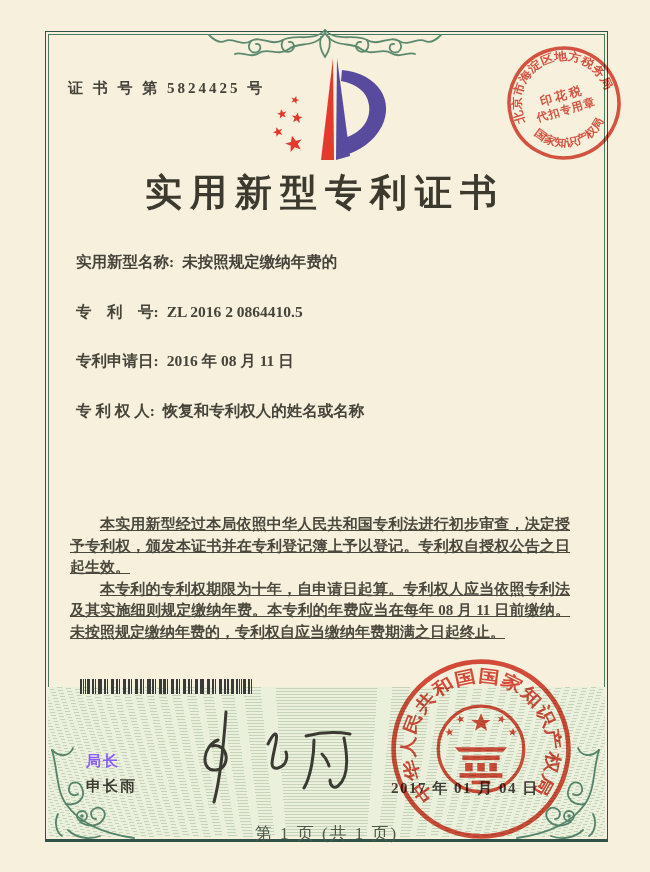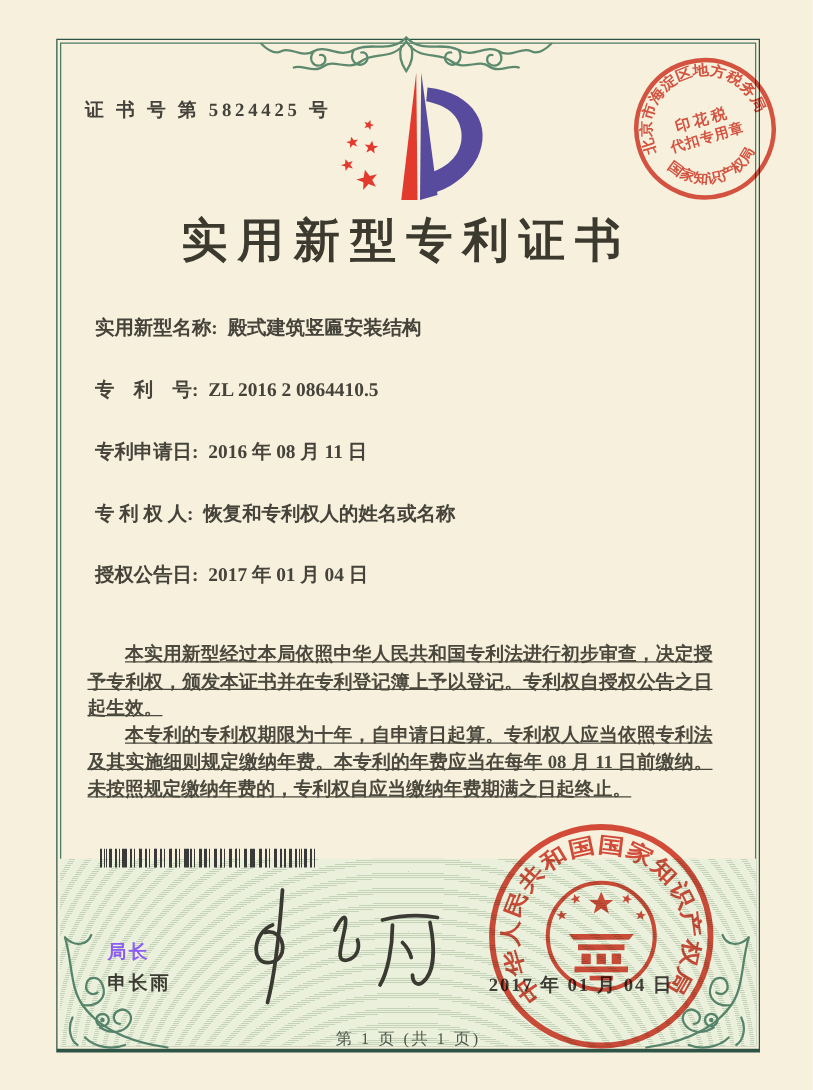--- a/index.html
+++ b/index.html
@@ -37,21 +37,21 @@
   .sig-name  { position:absolute; left:86px; top:777px; font-size:15px; color:#3d3c33;
                font-weight:bold; letter-spacing:2px; z-index:4;
                font-family:"Liberation Sans","DejaVu Sans",sans-serif; }
   .signature-svg { position:absolute; left:188px; top:706px; z-index:4; }
   .seal-date { position:absolute; left:391px; top:779px; font-size:15px; font-weight:bold;
                color:#3f3e36; letter-spacing:1.5px; z-index:3; }
   .seal-svg { position:absolute; left:388px; top:656px; z-index:5; mix-blend-mode:multiply; opacity:.92; }
   .tax-stamp-svg { position:absolute; left:501px; top:40px; transform:rotate(-16deg);
                    z-index:5; mix-blend-mode:multiply; opacity:.88; }
   .footer { position:absolute; left:45px; top:822px; width:563px; text-align:center;
-            font-size:13px; letter-spacing:2px; color:#4e584a; z-index:3; }
+            font-size:17px; letter-spacing:2px; color:#4e584a; z-index:3; }
   .ornament-top { position:absolute; left:175px; top:27px; z-index:2; }
   .corner-bl { position:absolute; left:46px; top:744px; z-index:2; }
   .corner-br { position:absolute; left:513px; top:744px; z-index:2; transform:scaleX(-1); }
   svg text { font-family:"Liberation Serif","DejaVu Serif",serif; }
 </style>
 </head>
 <body>
 
 <div class="page">
 
@@ -114,33 +114,30 @@
       <use href="#star" transform="translate(27,68) scale(0.55) rotate(8)"></use>
       <use href="#star" transform="translate(8,82) scale(0.5) rotate(-20)"></use>
       <use href="#star" transform="translate(24,94) scale(0.85) rotate(-14)"></use>
     </g>
   </svg>
 
   <div class="title">实用新型专利证书</div>
 
   <div class="fields">
     <div class="field-row">
-      <span>实用新型名称:</span><span class="val">殿式建筑竖匾安装结构</span>
+      <span>实用新型名称:</span><span class="val">未按照规定缴纳年费的</span>
     </div>
     <div class="field-row">
       <span>专　利　号:</span><span class="val">ZL 2016 2 0864410.5</span>
     </div>
     <div class="field-row">
       <span>专利申请日:</span><span class="val">2016 年 08 月 11 日</span>
     </div>
     <div class="field-row">
       <span>专 利 权 人:</span><span class="val">恢复和专利权人的姓名或名称</span>
-    </div>
-    <div class="field-row">
-      <span>授权公告日:</span><span class="val">2017 年 01 月 04 日</span>
     </div>
   </div>
 
   <div class="body-text">
     <p>本实用新型经过本局依照中华人民共和国专利法进行初步审查，决定授予专利权，颁发本证书并在专利登记簿上予以登记。专利权自授权公告之日起生效。</p>
     <p>本专利的专利权期限为十年，自申请日起算。专利权人应当依照专利法及其实施细则规定缴纳年费。本专利的年费应当在每年 08 月 11 日前缴纳。未按照规定缴纳年费的，专利权自应当缴纳年费期满之日起终止。</p>
   </div>
 
   <div class="barcode"></div>
 

